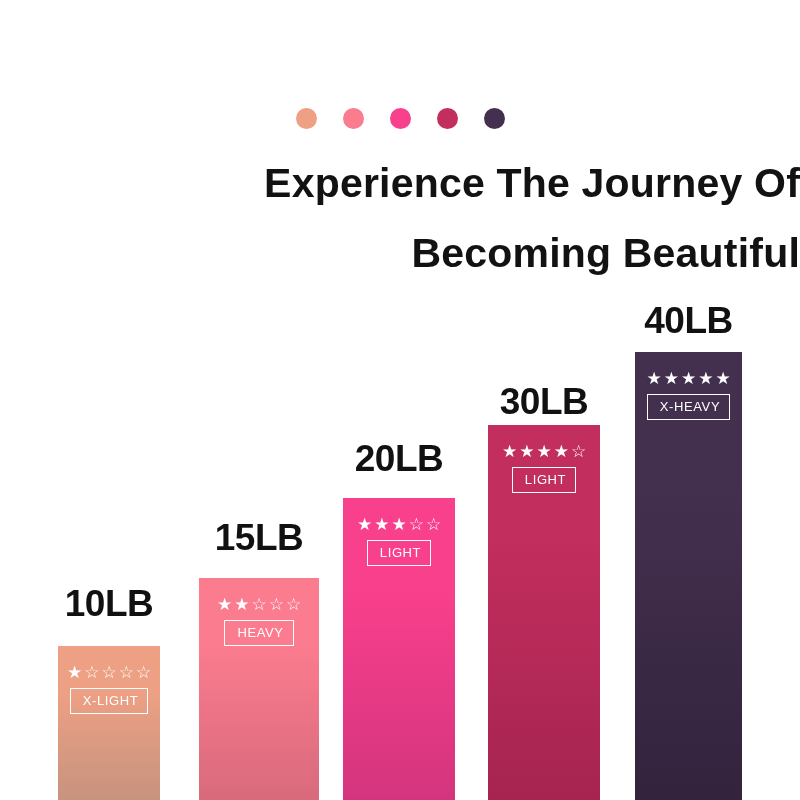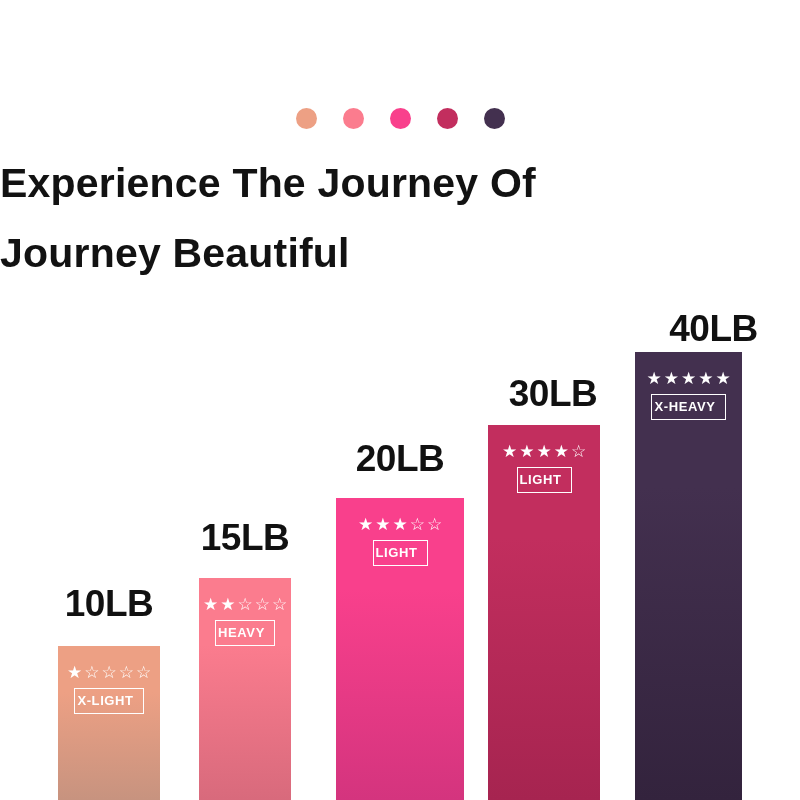--- a/index.html
+++ b/index.html
@@ -33,21 +33,21 @@
     border-radius: 50%;
     display: block;
   }
 
   
   #headline {
     position: absolute;
     top: 148px;
     left: 0;
     width: 800px;
-    text-align: left;
+    text-align: right;
     color: #121212;
     font-weight: bold;
     font-size: 41px;
     line-height: 70px;
     letter-spacing: 0.2px;
   }
   #headline .hl-line {
     display: block;
     white-space: nowrap;
   }
@@ -102,105 +102,105 @@
   .stars span {
     font-size: 17px;
     line-height: 17px;
     display: block;
   }
   .tier-label {
     border: 1.6px solid #ffffff;
     color: #ffffff;
     font-size: 13px;
     line-height: 13px;
-    padding: 5px 9px 6px 2px;
+    padding: 5px 9px 6px 12px;
     letter-spacing: 0.6px;
     white-space: nowrap;
-    font-weight: bold;
+    font-weight: normal;
   }
 </style>
 </head>
 <body>
 
 <div id="dot-row">
     <span class="dot" style="background: rgb(237, 160, 132);"></span>
     <span class="dot" style="background: rgb(251, 124, 142);"></span>
     <span class="dot" style="background: rgb(249, 64, 140);"></span>
     <span class="dot" style="background: rgb(194, 46, 94);"></span>
     <span class="dot" style="background: rgb(67, 48, 79);"></span>
   </div>
 
 <div id="headline">
   <span class="hl-line">Experience The Journey Of</span>
-  <span class="hl-line">Journey Beautiful</span>
+  <span class="hl-line">Becoming Beautiful</span>
 </div>
 
 <div id="chart">
     <div class="bar-group" style="left: 58px; width: 102px; height: 215px; margin-top: 48px;">
       <div class="bar-value" style="top: 0px;">10LB</div>
       <div class="bar-body" style="height: 154px; background: linear-gradient(rgb(237, 160, 132) 0%, rgb(237, 160, 132) 30%, rgb(199, 147, 127) 100%);">
         <div class="bar-badge">
           <div class="stars">
             <span>★</span>
             <span>☆</span>
             <span>☆</span>
             <span>☆</span>
             <span>☆</span>
           </div>
           <div class="tier-label">X-LIGHT</div>
         </div>
       </div>
     </div>
-    <div class="bar-group" style="left: 199px; width: 92px; height: 281px;">
+    <div class="bar-group" style="left: 199px; width: 120px; height: 281px;">
       <div class="bar-value" style="top: 0px;">15LB</div>
       <div class="bar-body" style="height: 222px; background: linear-gradient(rgb(251, 124, 142) 0%, rgb(251, 124, 142) 30%, rgb(216, 106, 124) 100%);">
         <div class="bar-badge">
           <div class="stars">
             <span>★</span>
             <span>★</span>
             <span>☆</span>
             <span>☆</span>
             <span>☆</span>
           </div>
           <div class="tier-label">HEAVY</div>
         </div>
       </div>
     </div>
-    <div class="bar-group" style="left: 336px; width: 128px; height: 360px; margin-top: 12px;">
+    <div class="bar-group" style="left: 343px; width: 112px; height: 360px; margin-top: 12px;">
       <div class="bar-value" style="top: 0px;">20LB</div>
       <div class="bar-body" style="height: 302px; background: linear-gradient(rgb(249, 64, 140) 0%, rgb(249, 64, 140) 30%, rgb(212, 52, 126) 100%);">
         <div class="bar-badge">
           <div class="stars">
             <span>★</span>
             <span>★</span>
             <span>★</span>
             <span>☆</span>
             <span>☆</span>
           </div>
           <div class="tier-label">LIGHT</div>
         </div>
       </div>
     </div>
     <div class="bar-group" style="left: 488px; width: 112px; height: 433px;">
-      <div class="bar-value" style="top: 8px; margin-left: 9px;">30LB</div>
+      <div class="bar-value" style="top: 16px;">30LB</div>
       <div class="bar-body" style="height: 375px; background: linear-gradient(rgb(194, 46, 94) 0%, rgb(194, 46, 94) 30%, rgb(166, 36, 80) 100%);">
         <div class="bar-badge">
           <div class="stars">
             <span>★</span>
             <span>★</span>
             <span>★</span>
             <span>★</span>
             <span>☆</span>
           </div>
           <div class="tier-label">LIGHT</div>
         </div>
       </div>
     </div>
     <div class="bar-group" style="left: 635px; width: 107px; height: 506px;">
-      <div class="bar-value" style="top: 16px; margin-left: 25px;">40LB</div>
+      <div class="bar-value" style="top: 8px;">40LB</div>
       <div class="bar-body" style="height: 448px; background: linear-gradient(rgb(67, 48, 79) 0%, rgb(67, 48, 79) 30%, rgb(51, 35, 61) 100%);">
         <div class="bar-badge">
           <div class="stars">
             <span>★</span>
             <span>★</span>
             <span>★</span>
             <span>★</span>
             <span>★</span>
           </div>
           <div class="tier-label">X-HEAVY</div>

